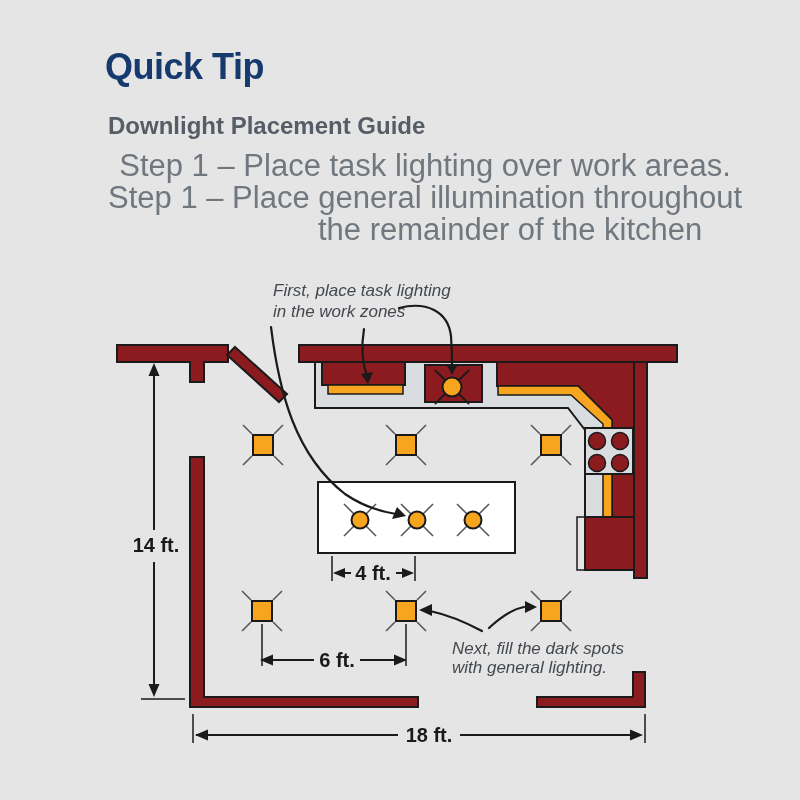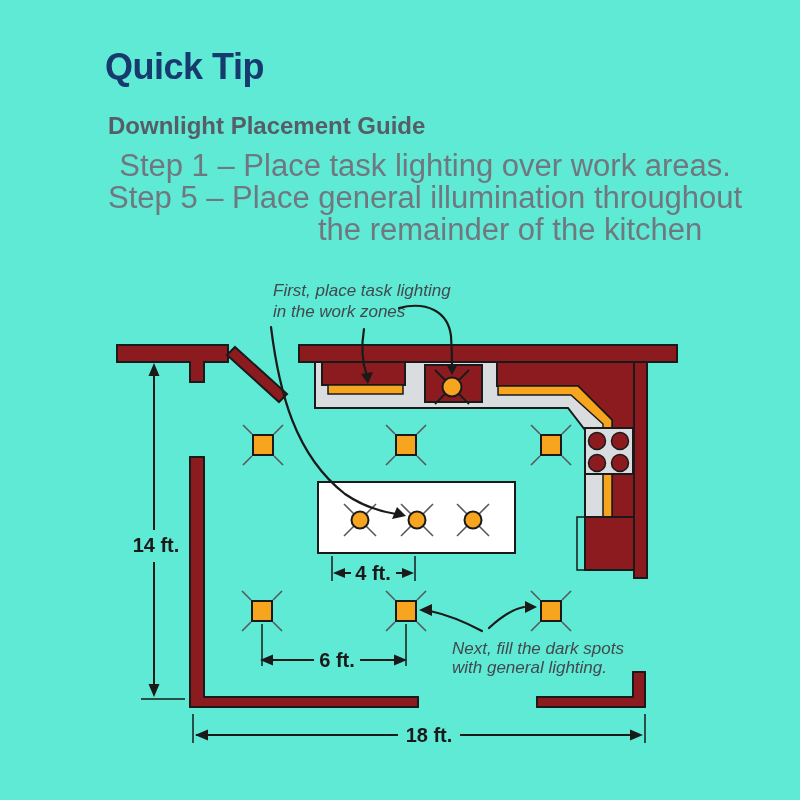--- a/index.html
+++ b/index.html
@@ -1,16 +1,16 @@
 <!DOCTYPE html>
 <html style="--wall: #8C1B20; --light: #F7A41E; --counter: #D9DDDF; --title: #163A6E; --subtitle: #565D66; --body: #70777F; --ink: #1A1A1A;"><head>
 <meta charset="utf-8">
 <style>
   html,body{margin:0;padding:0;background:#fff;}
-  .page{position:relative;width:800px;height:800px;background:#5eead4;overflow:hidden;
+  .page{position:relative;width:800px;height:800px;background:#e5e5e5;overflow:hidden;
         font-family:"Liberation Sans",sans-serif;}
   .title{position:absolute;left:105px;top:46px;font-size:36px;font-weight:bold;
          letter-spacing:-0.5px;color:var(--title,#163A6E);}
   .subtitle{position:absolute;left:108px;top:112px;font-size:24px;font-weight:bold;
             color:var(--subtitle,#565D66);text-align:center;}
   .steps{position:absolute;left:108px;top:150px;font-size:31px;line-height:32px;
          color:var(--body,#70777F);text-align:center;}
   .steps .indent{padding-left:170px;}
   svg.plan{position:absolute;left:0;top:0;}
   .wall{fill:var(--wall,#8C1B20);stroke:var(--ink,#1A1A1A);stroke-width:2;stroke-linejoin:miter;}
@@ -32,21 +32,21 @@
 </style>
 </head>
 <body>
 
 <div class="page">
 
   <div class="title">Quick Tip</div>
   <div class="subtitle">Downlight Placement Guide</div>
   <div class="steps">
     <div>Step 1 – Place task lighting over work areas.</div>
-    <div>Step 5 – Place general illumination throughout</div>
+    <div>Step 1 – Place general illumination throughout</div>
     <div class="indent">the remainder of the kitchen</div>
   </div>
 
   <svg class="plan" width="800" height="800" viewBox="0 0 800 800">
 
     <defs>
       <g id="dl">
         <line class="ray" x1="-20" y1="-20" x2="-11" y2="-11"></line>
         <line class="ray" x1="20" y1="-20" x2="11" y2="-11"></line>
         <line class="ray" x1="-20" y1="20" x2="-11" y2="11"></line>

